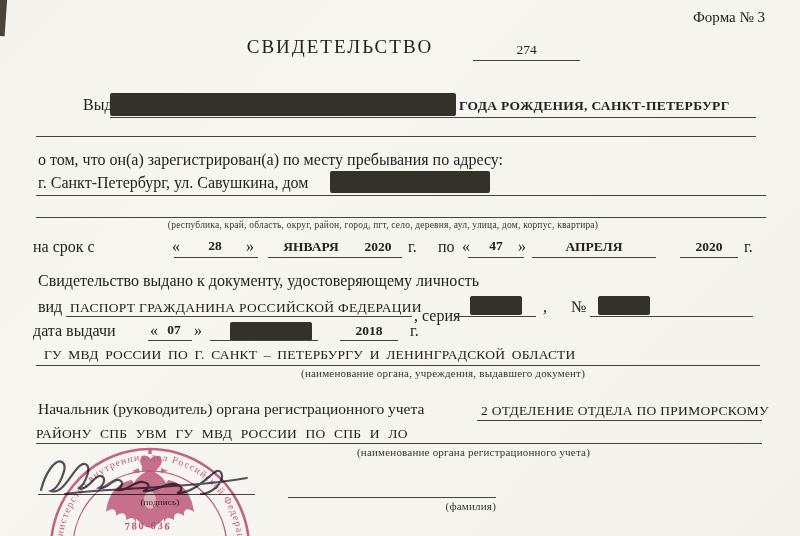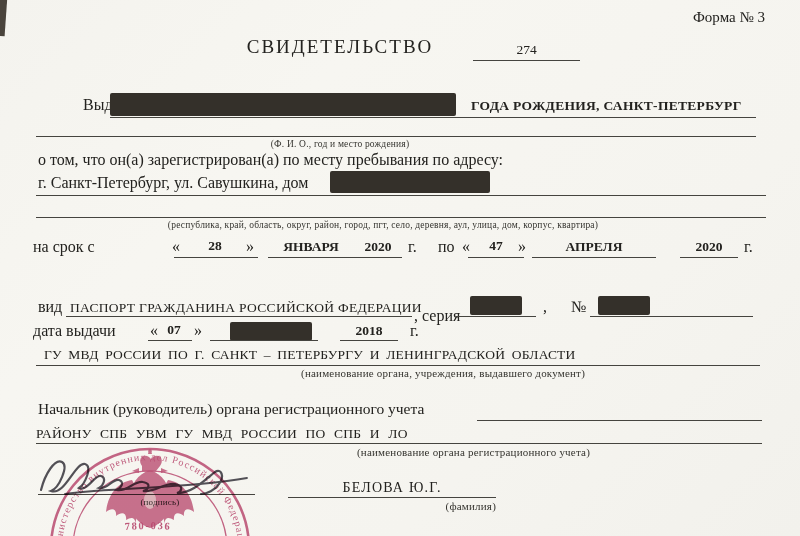--- a/index.html
+++ b/index.html
@@ -7,21 +7,21 @@
     position:relative;width:800px;height:536px;overflow:hidden;
     background:linear-gradient(135deg,#f4f3ee 0%,#f7f6f1 30%,#f5f4ef 70%,#f2f1ec 100%);
     font-family:"Liberation Serif","DejaVu Serif",serif;
     color:#23221f;
   }
   .abs{position:absolute;white-space:nowrap;}
   .t16{font-size:16px;line-height:19px;}
   .t15{font-size:15px;line-height:18px;}
   .caps{font-size:13.5px;letter-spacing:.3px;}
   .capsv{font-size:13.5px;letter-spacing:.2px;word-spacing:3px;}
-  .bold{font-weight:bold;margin-left:12px;}
+  .bold{font-weight:bold;}
   .cap{font-size:9.5px;color:#35342f;text-align:center;letter-spacing:.2px;}
   .cap10{font-size:11px;color:#35342f;text-align:right;letter-spacing:.2px;}
   .rule{position:absolute;border-top:1.3px solid #45443f;height:0;}
   .redact{position:absolute;background:#34302a;border-radius:2px;}
   .num-cell{position:absolute;text-align:center;font-weight:bold;font-size:13.5px;}
   .corner-artifact{position:absolute;left:-3px;top:-4px;width:9px;height:40px;background:#4a443c;transform:rotate(4deg);}
   .stamp-svg,.sig-svg{position:absolute;mix-blend-mode:multiply;}
 </style>
 </head>
 <body>
@@ -35,21 +35,20 @@
   <div class="abs" style="left:190px;top:36px;width:300px;font-size:19px;letter-spacing:2px;text-align:center;">СВИДЕТЕЛЬСТВО</div>
 
   <div class="abs" style="left:473px;top:42px;width:107px;text-align:center;font-size:13.5px;border-bottom:1.3px solid #45443f;padding-bottom:2px;">274</div>
 
 
   <div class="abs t16" style="left:83px;top:95px;">Выдано</div>
   <div class="redact" style="left:110px;top:93px;width:346px;height:23px;"></div>
   <div class="abs caps bold" style="left:459px;top:98px;">ГОДА РОЖДЕНИЯ, САНКТ-ПЕТЕРБУРГ</div>
   <div class="rule" style="left:110px;top:117px;width:646px;"></div>
   <div class="rule" style="left:36px;top:136px;width:720px;"></div>
-  <div class="abs cap" style="left:240px;top:139px;width:200px;">(Ф. И. О., год и место рождения)</div>
 
   <div class="abs t16" style="left:38px;top:173px;">г. Санкт-Петербург, ул. Савушкина, дом</div>
   <div class="abs t16" style="left:38px;top:150px;">о том, что он(а) зарегистрирован(а) по месту пребывания по адресу:</div>
   <div class="redact" style="left:330px;top:171px;width:160px;height:22px;"></div>
   <div class="rule" style="left:36px;top:195px;width:730px;"></div>
   <div class="rule" style="left:36px;top:217px;width:730px;"></div>
   <div class="abs cap" style="left:123px;top:220px;width:520px;">(республика, край, область, округ, район, город, пгт, село, деревня, аул, улица, дом, корпус, квартира)</div>
 
   <div class="abs t16" style="left:33px;top:237px;">на срок с</div>
   <div class="abs t16" style="left:172px;top:237px;">«</div>
@@ -65,20 +64,21 @@
   <div class="abs t16" style="left:462px;top:237px;">«</div>
   <div class="num-cell" style="left:476px;top:238px;width:40px;">47</div>
   <div class="abs t16" style="left:518px;top:237px;">»</div>
   <div class="rule" style="left:468px;top:257px;width:56px;"></div>
   <div class="num-cell" style="left:534px;top:239px;width:120px;">АПРЕЛЯ</div>
   <div class="rule" style="left:532px;top:257px;width:124px;"></div>
   <div class="num-cell" style="left:682px;top:239px;width:54px;">2020</div>
   <div class="rule" style="left:680px;top:257px;width:58px;"></div>
   <div class="abs t16" style="left:744px;top:237px;">г.</div>
 
+  <div class="abs t16" style="left:38px;top:271px;">Свидетельство выдано к документу, удостоверяющему личность</div>
 
   <div class="abs t16" style="left:38px;top:297px;">вид</div>
   <div class="abs caps" style="left:70px;top:300px;width:342px;text-align:center;">ПАСПОРТ ГРАЖДАНИНА РОССИЙСКОЙ ФЕДЕРАЦИИ</div>
   <div class="rule" style="left:66px;top:316px;width:346px;"></div>
   <div class="abs t16" style="left:414px;top:297px;margin-top:9px;">, серия</div>
   <div class="redact" style="left:470px;top:296px;width:52px;height:19px;"></div>
   <div class="rule" style="left:456px;top:316px;width:80px;"></div>
   <div class="abs t16" style="left:543px;top:297px;">,</div>
   <div class="abs t16" style="left:571px;top:297px;">№</div>
   <div class="redact" style="left:598px;top:296px;width:52px;height:19px;"></div>
@@ -93,29 +93,29 @@
   <div class="rule" style="left:210px;top:340px;width:108px;"></div>
   <div class="num-cell" style="left:342px;top:323px;width:54px;">2018</div>
   <div class="rule" style="left:340px;top:340px;width:58px;"></div>
   <div class="abs t16" style="left:410px;top:321px;">г.</div>
 
   <div class="abs capsv" style="left:44px;top:347px;">ГУ  МВД  РОССИИ  ПО  Г. САНКТ – ПЕТЕРБУРГУ  И  ЛЕНИНГРАДСКОЙ ОБЛАСТИ</div>
   <div class="rule" style="left:36px;top:365px;width:724px;"></div>
   <div class="abs cap10" style="left:185px;top:367px;width:400px;">(наименование органа, учреждения, выдавшего документ)</div>
 
   <div class="abs" style="left:38px;top:400px;font-size:15.5px;">Начальник (руководитель) органа регистрационного учета</div>
+  <div class="abs caps" style="left:481px;top:403px;">2 ОТДЕЛЕНИЕ ОТДЕЛА  ПО ПРИМОРСКОМУ</div>
   <div class="rule" style="left:477px;top:420px;width:285px;"></div>
   <div class="abs capsv" style="left:36px;top:426px;word-spacing:5px;">РАЙОНУ СПБ УВМ  ГУ  МВД РОССИИ  ПО СПБ  И  ЛО</div>
   <div class="rule" style="left:36px;top:443px;width:726px;"></div>
   <div class="abs cap10" style="left:190px;top:446px;width:400px;">(наименование органа регистрационного учета)</div>
 
   <div class="rule" style="left:38px;top:494px;width:217px;"></div>
   <div class="abs cap" style="left:60px;top:497px;width:200px;font-size:9px;">(подпись)</div>
 
-  <div class="abs" style="left:288px;top:480px;width:208px;text-align:center;font-size:14px;letter-spacing:1.2px;">БЕЛОВА  Ю.Г.</div>
   <div class="rule" style="left:288px;top:497px;width:208px;"></div>
   <div class="abs cap10" style="left:288px;top:500px;width:208px;">(фамилия)</div>
 
   <svg class="stamp-svg" style="left:38px;top:442px;" width="228" height="94" viewBox="0 0 228 94">
     <g stroke="#c04e77" fill="none" opacity="0.85" transform="rotate(-6 112 106)">
       <circle cx="112" cy="106" r="99" stroke-width="2.6"></circle>
       <circle cx="112" cy="106" r="77" stroke-width="1.4"></circle>
     </g>
     <defs>
       <path id="arcTop" d="M 24,106 A 88 88 0 0 1 200,106"></path>

